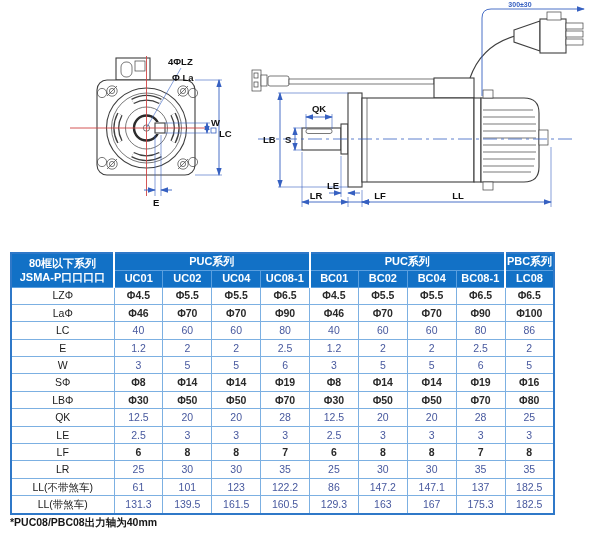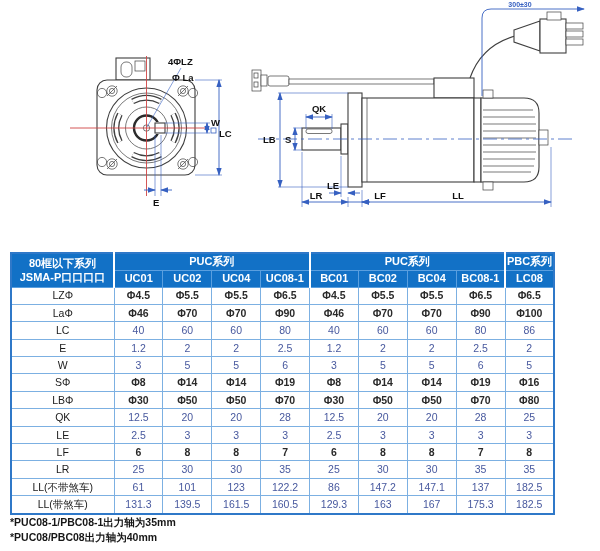--- a/index.html
+++ b/index.html
@@ -411,15 +411,14 @@
           <td class="val blue">163</td>
           <td class="val blue">167</td>
           <td class="val blue">175.3</td>
           <td class="val blue">182.5</td>
         </tr>
       </tbody>
   </table>
 </div>
 
 <div class="footnotes">
-    <div>*PUC08-1/PBC08-1出力轴为35mm</div>
     <div>*PUC08/PBC08出力轴为40mm</div>
   </div>
 
 </body></html>

